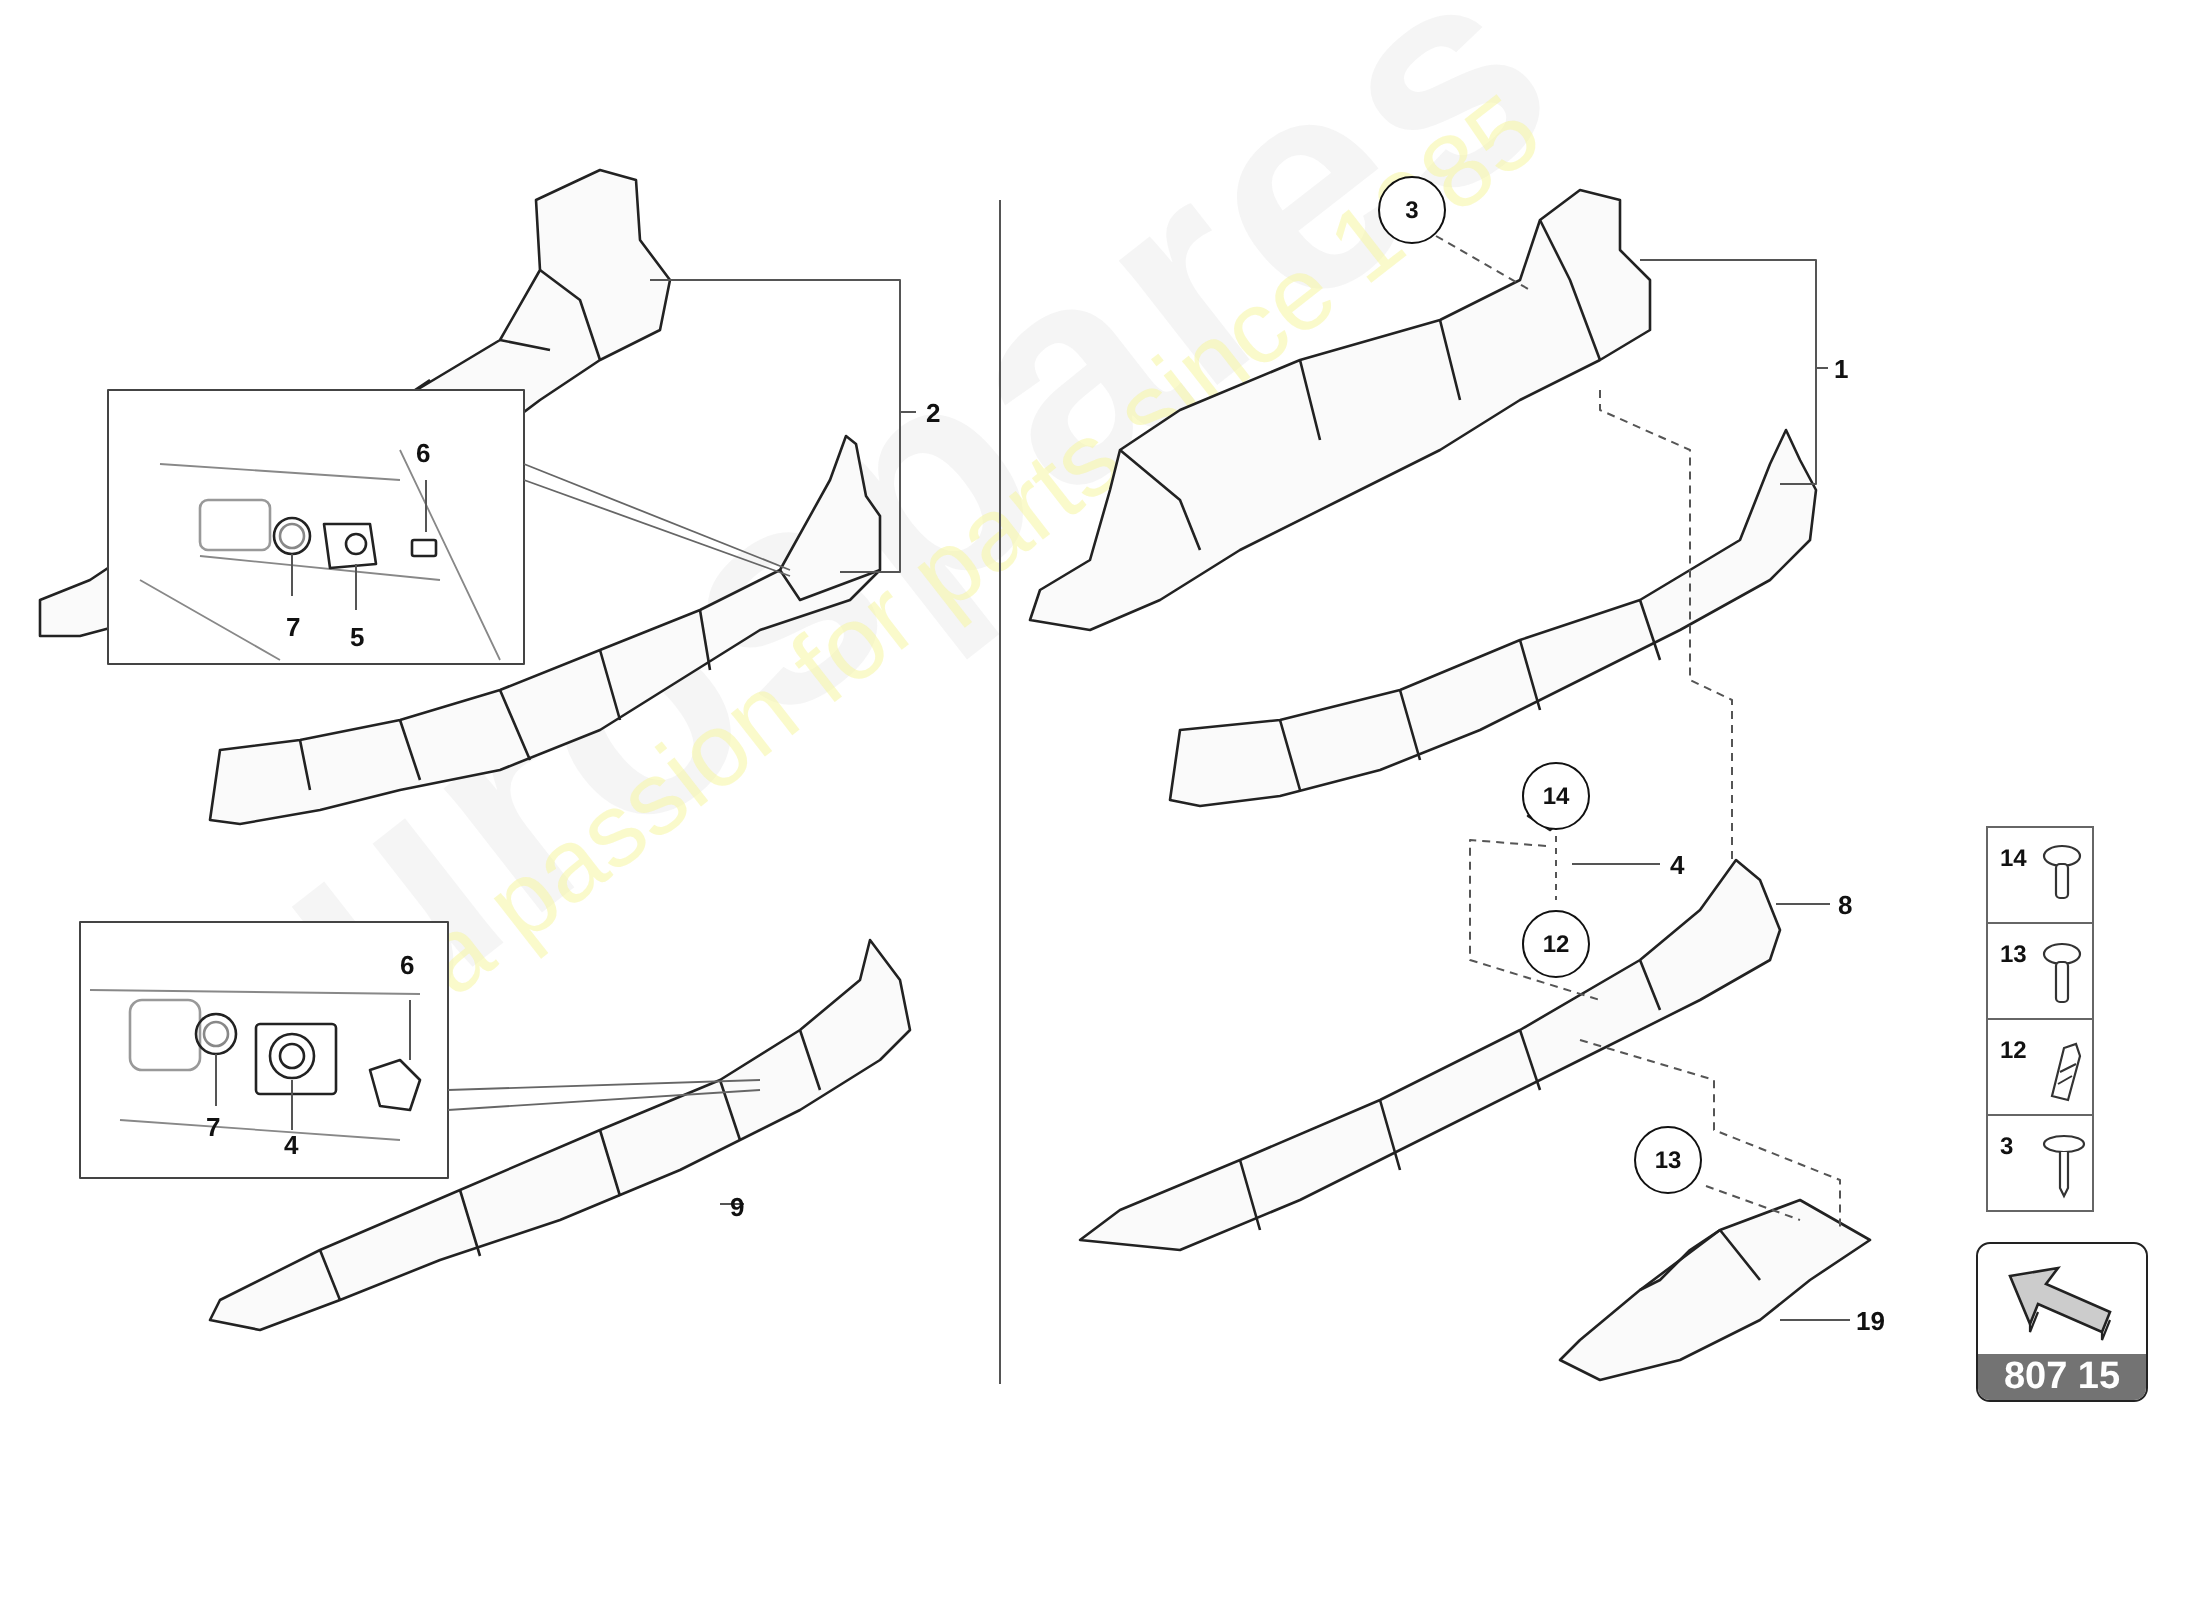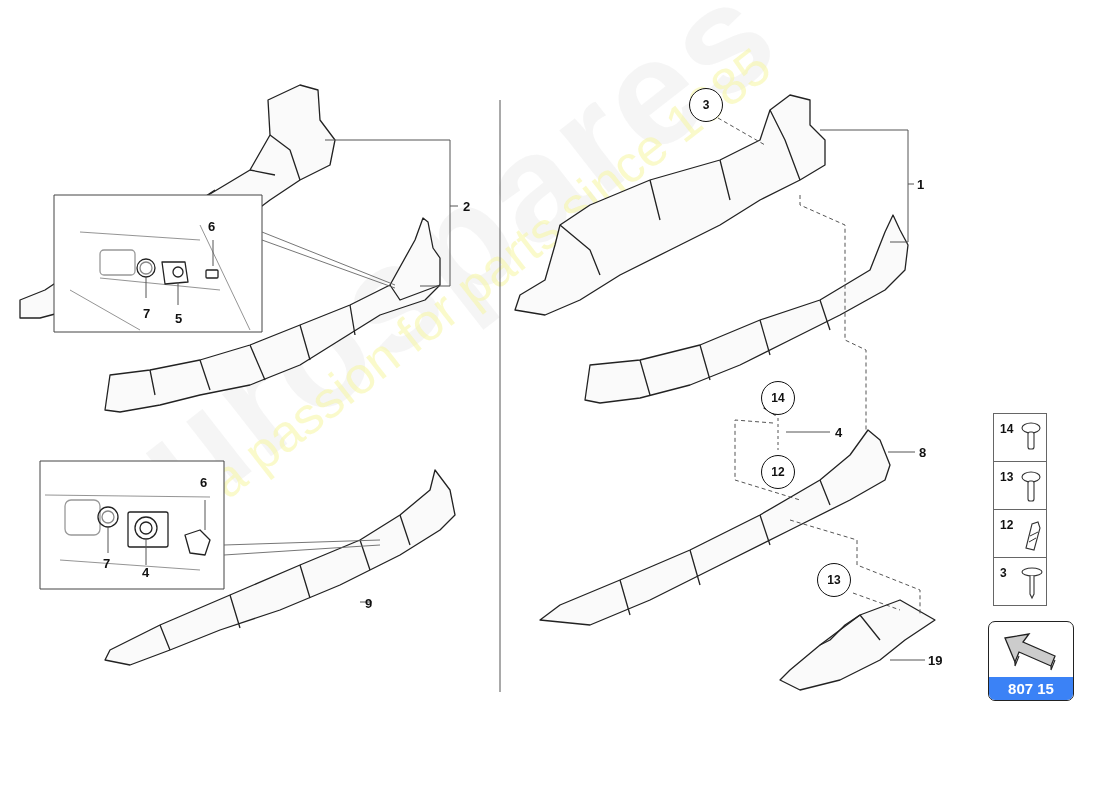--- a/index.html
+++ b/index.html
@@ -12,22 +12,22 @@
             background:#fff; display:flex; align-items:center; justify-content:center;
             font-weight:bold; font-size:12px; box-sizing:border-box; }
   .legend { position:absolute; left:993px; top:413px; width:54px; height:193px; border:1.5px solid #666;
             box-sizing:border-box; background:#fff; }
   .legend-cell { position:relative; height:48px; border-bottom:1px solid #666; box-sizing:border-box; }
   .legend-cell:last-child { border-bottom:none; }
   .legend-cell .num { position:absolute; left:6px; top:8px; font-weight:bold; font-size:12px; }
   .legend-cell svg { position:absolute; left:24px; top:6px; }
   .ref-box { position:absolute; left:988px; top:621px; width:86px; height:80px; border:1.6px solid #222;
              border-radius:7px; overflow:hidden; background:#fff; box-sizing:border-box; }
-  .ref-box .code { position:absolute; left:0; right:0; bottom:0; height:23px; background:#3b82f6; color:#fff;
-                   font-weight:bold; font-size:15px; display:flex; align-items:center; justify-content:center; }
+  .ref-box .code { position:absolute; left:0; right:0; bottom:0; height:23px; background:#737373; color:#fff;
+                   font-weight:bold; font-size:19px; display:flex; align-items:center; justify-content:center; }
   .wm-tag { position:absolute; left:235px; top:450px; transform:rotate(-38deg); transform-origin:left bottom;
             font-size:52px; color:rgba(246,246,160,0.55); white-space:nowrap; font-weight:normal; }
   .wm-logo { position:absolute; left:140px; top:430px; transform:rotate(-38deg); transform-origin:left bottom;
              font-size:150px; font-weight:bold; color:rgba(225,225,225,0.35); white-space:nowrap; letter-spacing:4px; }
 </style>
 </head>
 <body>
 
 <div class="canvas">
 

